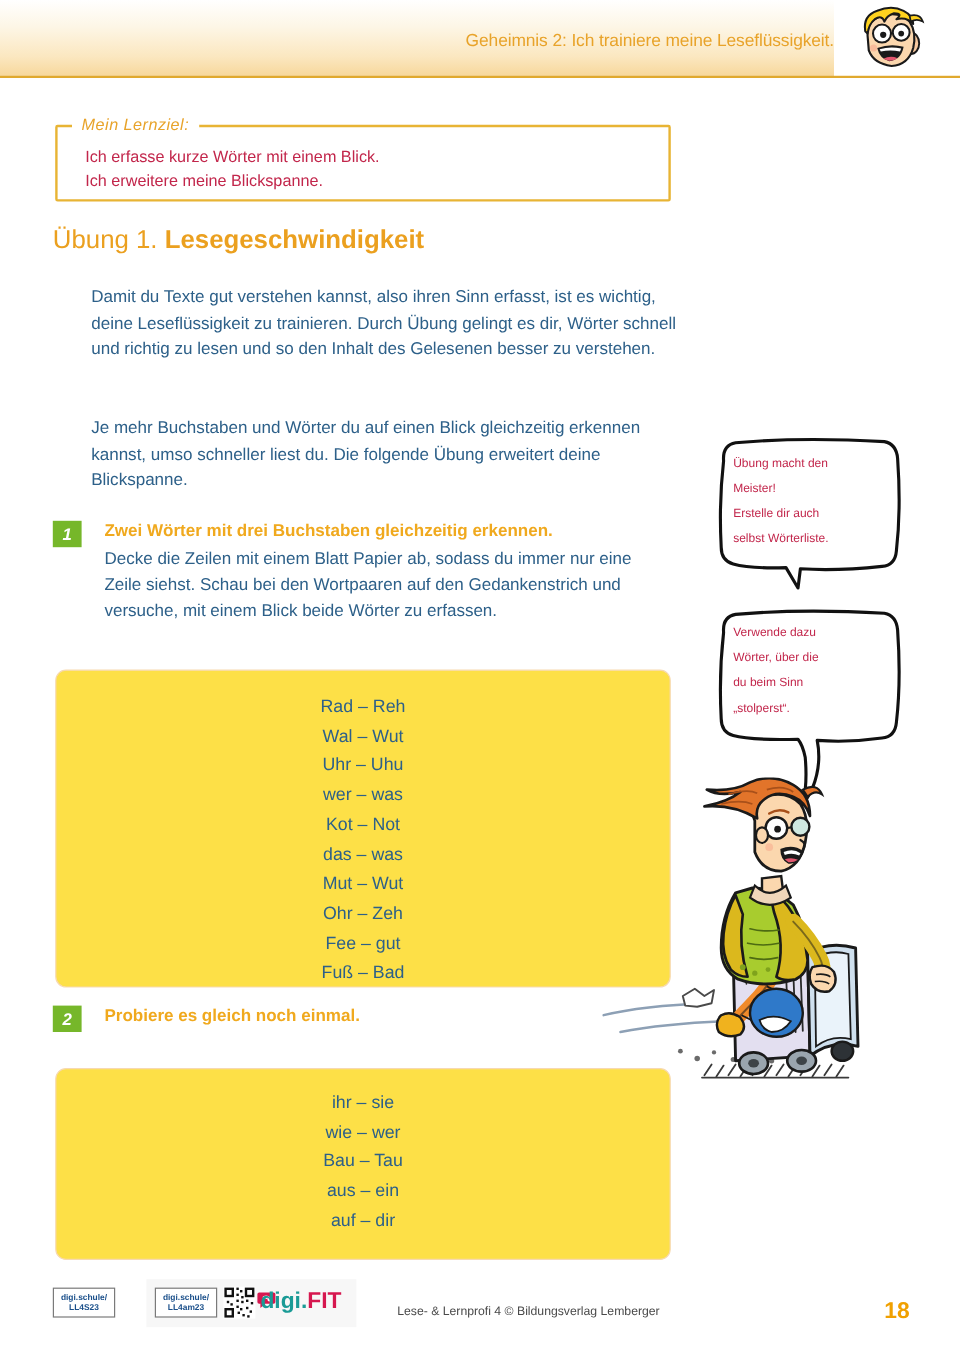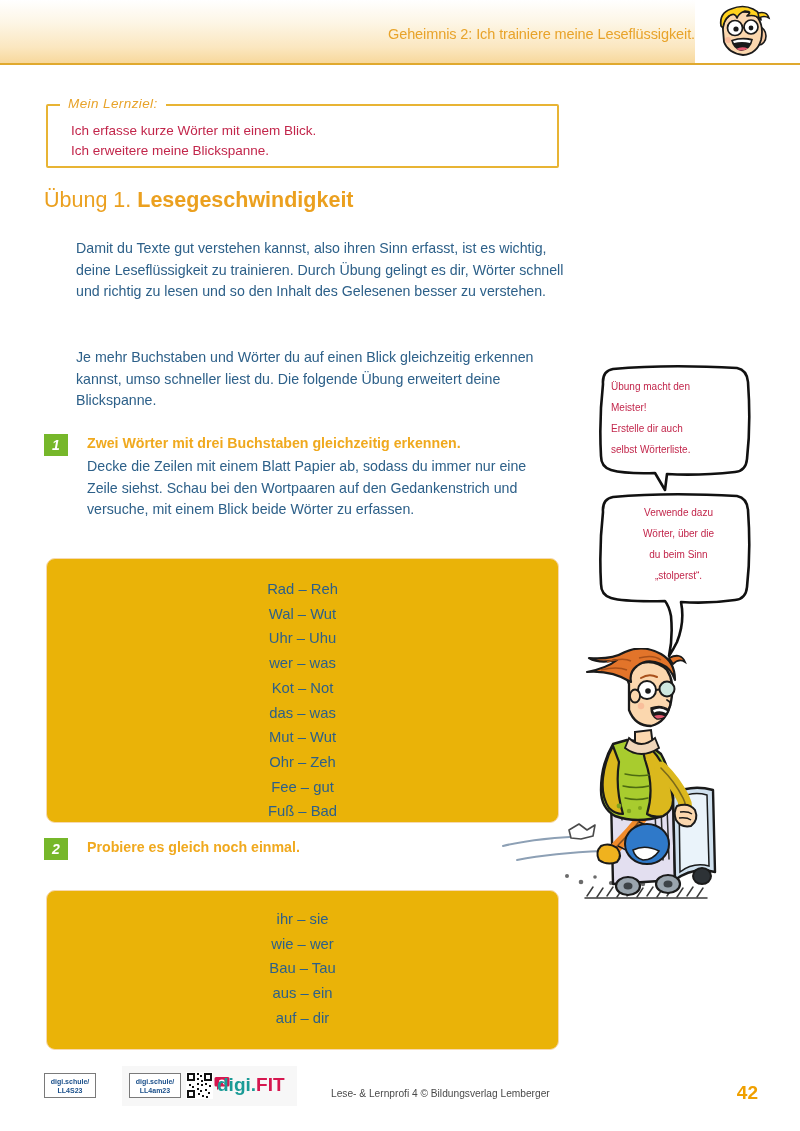--- a/index.html
+++ b/index.html
@@ -142,21 +142,21 @@
     font-size: 14.2px;
     line-height: 21.5px;
   }
 
   
   .word-box {
     position: absolute;
     border: 1.6px solid #f7d9b0;
     border-radius: 9px;
     box-sizing: border-box;
-    background: #eab308;
+    background: #fde047;
   }
   .word-box-1 { left: 46px; top: 558px; width: 513px; height: 265px; }
   .word-box-2 { left: 46px; top: 890px; width: 513px; height: 160px; }
 
   .word-list {
     position: absolute;
     left: 0;
     width: 100%;
     text-align: center;
   }
@@ -174,21 +174,21 @@
   }
   .bubble svg { display: block; }
   .bubble-text {
     position: absolute;
     color: #c2264b;
     font-size: 10px;
     line-height: 21px;
   }
   .bubble-1 { left: 597px; top: 364px; width: 160px; height: 140px; }
   .bubble-1 .bubble-text { left: 14px; top: 12px; width: 135px; }
-  .bubble-2 { left: 597px; top: 490px; width: 160px; height: 170px; text-align: center; }
+  .bubble-2 { left: 597px; top: 505px; width: 160px; height: 170px; }
   .bubble-2 .bubble-text { left: 14px; top: 12px; width: 135px; }
 
   
   .illustration {
     position: absolute;
     left: 495px;
     top: 648px;
     width: 300px;
     height: 265px;
   }
@@ -556,13 +556,13 @@
     <path d="M5 4.5 q3.5 -2 6 0.5 q-2.5 2.5 -6 0.8 Z" fill="#ffffff"></path>
     <circle cx="10.5" cy="7" r="1.6" fill="#ffffff"></circle>
   </svg>
 </div>
 
 <div class="digifit-logo">
   <span class="teal">digi.</span><span class="red">FIT</span>
 </div>
 
 <div class="footer-credit">Lese- &amp; Lernprofi 4 © Bildungsverlag Lemberger</div>
-<div class="page-number">42</div>
+<div class="page-number">18</div>
 
 </body></html>

